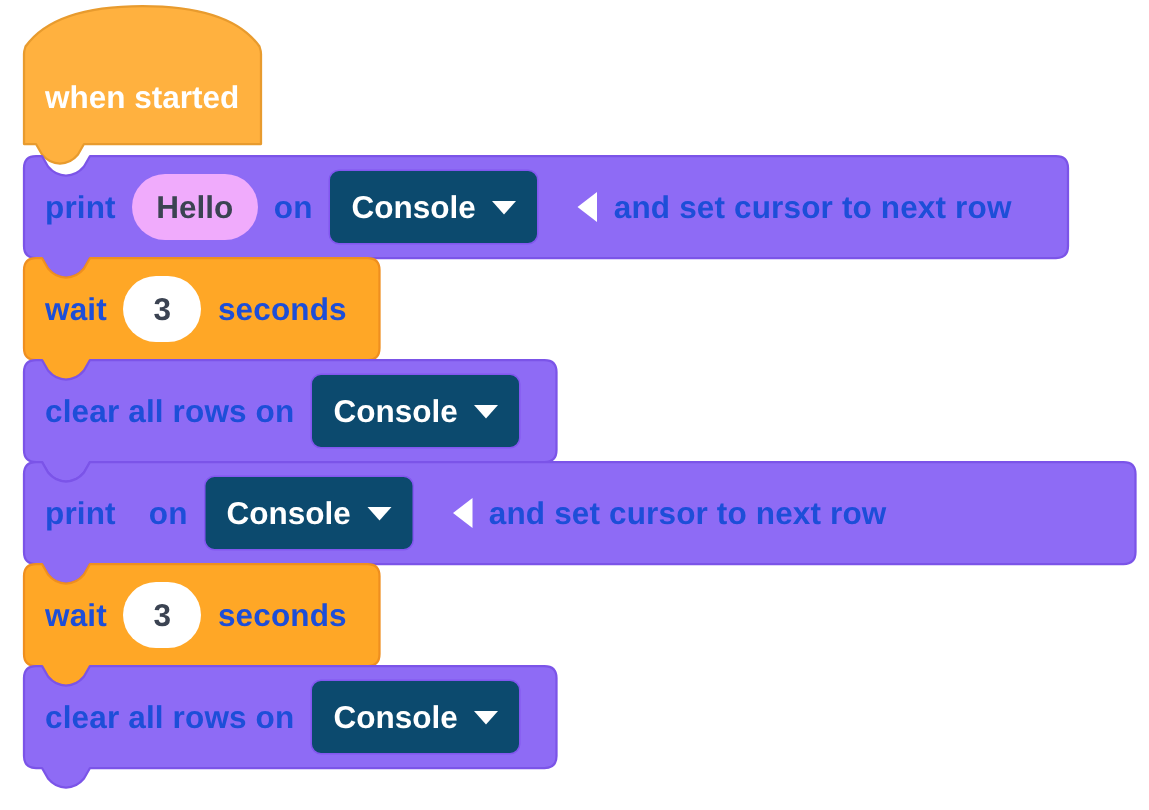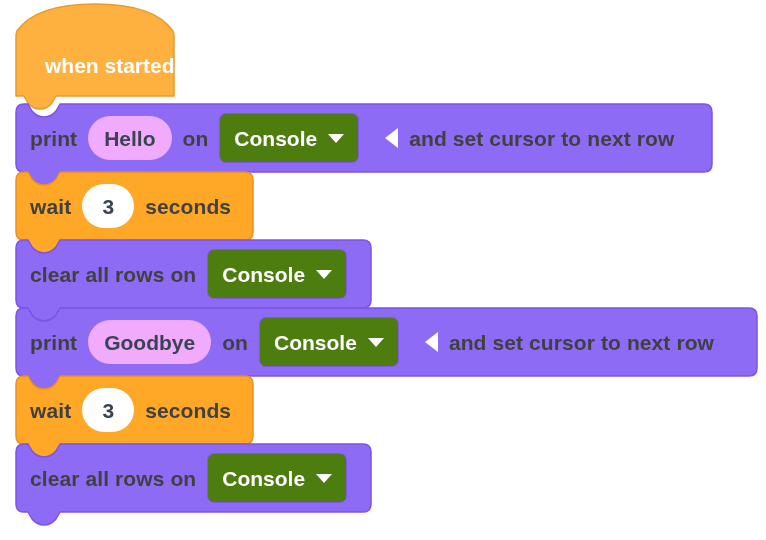--- a/index.html
+++ b/index.html
@@ -29,21 +29,21 @@
     overflow: visible;
     pointer-events: none;
   }
   .block {
     position: absolute;
     display: flex;
     align-items: center;
     box-sizing: border-box;
   }
   .block-label {
-    color: #404040;
+    color: #1d4ed8;
     font-size: 21px;
     font-weight: bold;
     line-height: 1;
     white-space: nowrap;
     letter-spacing: 0.1px;
     position: relative;
     z-index: 3;
   }
   .hat-label {
     color: #ffffff;
@@ -83,21 +83,21 @@
     box-sizing: border-box;
     cursor: pointer;
   }
   .field-dropdown {
     position: relative;
     z-index: 3;
     display: inline-flex;
     align-items: center;
     justify-content: center;
     gap: 11px;
-    background: #4d7c0f;
+    background: #0c4a6e;
     border: 1.5px solid #8257ef;
     border-radius: 7px;
     color: #ffffff;
     font-size: 21px;
     font-weight: bold;
     line-height: 1;
     box-sizing: border-box;
     cursor: pointer;
     padding: 0 14px;
   }
@@ -125,21 +125,21 @@
 </style>
 </head>
 <body>
 
 <div id="canvas">
 
   <svg class="block-svg" width="766" height="540" aria-hidden="true">
     <path d="M16,96 L16,36 Q16,34 17,31 Q36,4 95,4 Q154,4 173,31 Q174,34 174,36 L174,96
              L56,96 L52,103 Q47,109 40,109 Q33,109 28,103 L24,96 Z" fill="#ffb13f" stroke="#e89b2e" stroke-width="1.5" stroke-linejoin="round"></path>
   </svg>
-  <div class="block" style="left:16px; top:36px; width:184px; height:60px; padding-left:29px;">
+  <div class="block" style="left:16px; top:36px; width:184px; height:60px; padding-left:14px;">
     <span class="hat-label">when started</span>
   </div>
 
   <svg class="block-svg" width="766" height="540" aria-hidden="true">
     <path d="M16,112 Q16,104 24,104 L28,104 L32,111 Q37,117 44,117 Q51,117 56,111 L60,104
              L704,104 Q712,104 712,112 L712,164 Q712,172 704,172
              L60,172 L56,179 Q51,185 44,185 Q37,185 32,179 L28,172 L24,172 Q16,172 16,164 Z" fill="#8e6bf5" stroke="#7b54e8" stroke-width="1.5" stroke-linejoin="round"></path>
   </svg>
   <div class="block" style="left:16px; top:104px; width:696px; height:68px; padding-left:14px;">
     <span class="block-label">print</span>
@@ -187,21 +187,20 @@
   </div>
 
   <svg class="block-svg" width="766" height="540" aria-hidden="true">
     <path d="M16,316 Q16,308 24,308 L28,308 L32,315 Q37,321 44,321 Q51,321 56,315 L60,308
              L749,308 Q757,308 757,316 L757,368 Q757,376 749,376
              L60,376 L56,383 Q51,389 44,389 Q37,389 32,383 L28,376 L24,376 Q16,376 16,368 Z" fill="#8e6bf5" stroke="#7b54e8" stroke-width="1.5" stroke-linejoin="round"></path>
   </svg>
   <div class="block" style="left:16px; top:308px; width:741px; height:68px; padding-left:14px;">
     <span class="block-label">print</span>
     <span class="gap-s"></span>
-    <span class="field-text" style="min-width:80px; height:44px; padding:0 16px;">Goodbye</span>
     <span class="gap-s"></span>
     <span class="block-label">on</span>
     <span class="gap-s"></span>
     <span class="field-dropdown" style="height:50px;">
       <span>Console</span>
       <span class="caret"></span>
     </span>
     <span class="gap-m"></span>
     <span class="gap-m"></span>
     <span class="tri-left"></span>

